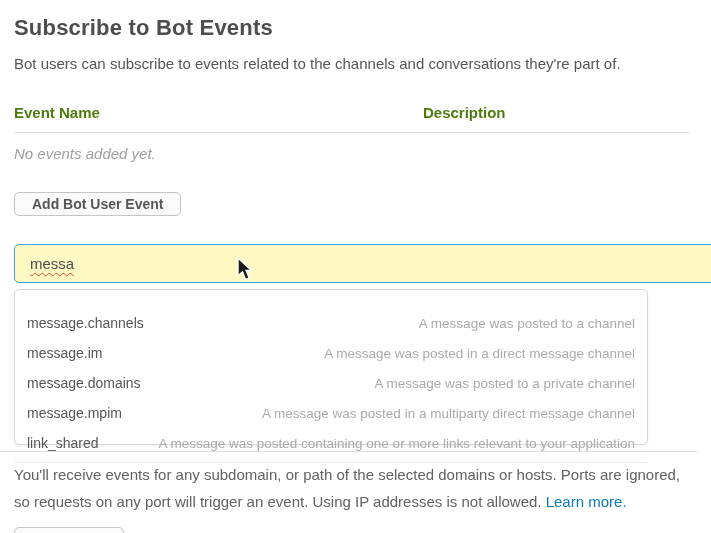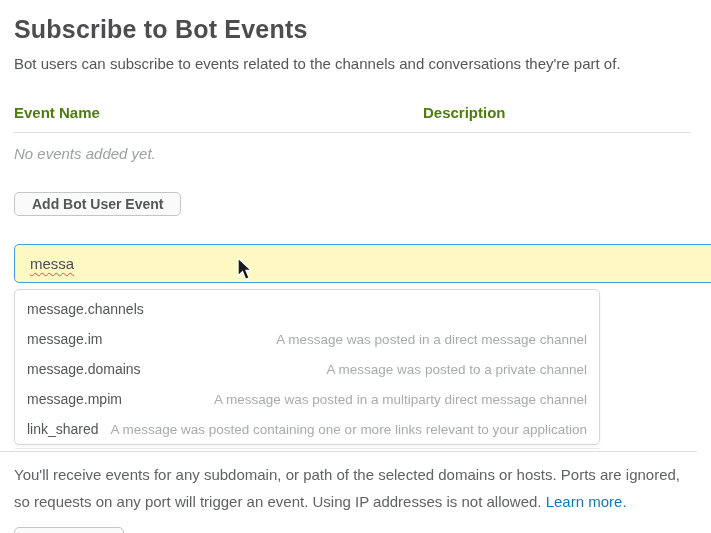--- a/index.html
+++ b/index.html
@@ -5,21 +5,21 @@
   * { margin: 0; padding: 0; box-sizing: border-box; }
   html, body {
     width: 711px; height: 533px;
     background: #ffffff;
     overflow: hidden;
     font-family: "Liberation Sans", sans-serif;
     position: relative;
   }
   .page-title {
     position: absolute; left: 14px; top: 15px;
-    font-size: 25px; font-weight: 700; color: #4d4d51;
+    font-size: 22px; font-weight: 700; color: #4d4d51;
     letter-spacing: 0.2px;
   }
   .page-subtitle {
     position: absolute; left: 14px; top: 55px;
     font-size: 15px; color: #55565a;
   }
   .col-header-row {
     position: absolute; left: 14px; top: 104px; width: 676px;
     display: flex;
   }
@@ -56,25 +56,25 @@
   }
   .typed-text {
     text-decoration-line: underline;
     text-decoration-style: wavy;
     text-decoration-color: #e04b3f;
     text-decoration-thickness: 1px;
     text-underline-offset: 3px;
   }
   .suggestion-dropdown {
     position: absolute; left: 14px; top: 289px;
-    width: 586px; height: 156px;
+    width: 634px; height: 156px;
     background: #ffffff;
     border: 1px solid #d7d7d9; border-radius: 5px;
     box-shadow: 0 1px 3px rgba(0,0,0,0.06);
-    padding-top: 4px;
+    padding-top: 18px;
   }
   .suggestion-row {
     height: 30px;
     display: flex; align-items: center;
     padding: 0 12px;
     cursor: pointer;
   }
   .suggestion-name {
     font-size: 14px; color: #55565a;
     flex-shrink: 0;
@@ -134,20 +134,21 @@
 
 <button class="add-event-button">Add Bot User Event</button>
 
 <div class="event-search-input" role="textbox">
   <span class="typed-text">messa</span>
 </div>
 
 <div class="suggestion-dropdown">
   <div class="suggestion-row">
     <span class="suggestion-name">message.channels</span>
+    <span class="suggestion-desc">A message was posted to a channel</span>
   </div>
   <div class="suggestion-row">
     <span class="suggestion-name">message.im</span>
     <span class="suggestion-desc">A message was posted in a direct message channel</span>
   </div>
   <div class="suggestion-row">
     <span class="suggestion-name">message.domains</span>
     <span class="suggestion-desc">A message was posted to a private channel</span>
   </div>
   <div class="suggestion-row">

